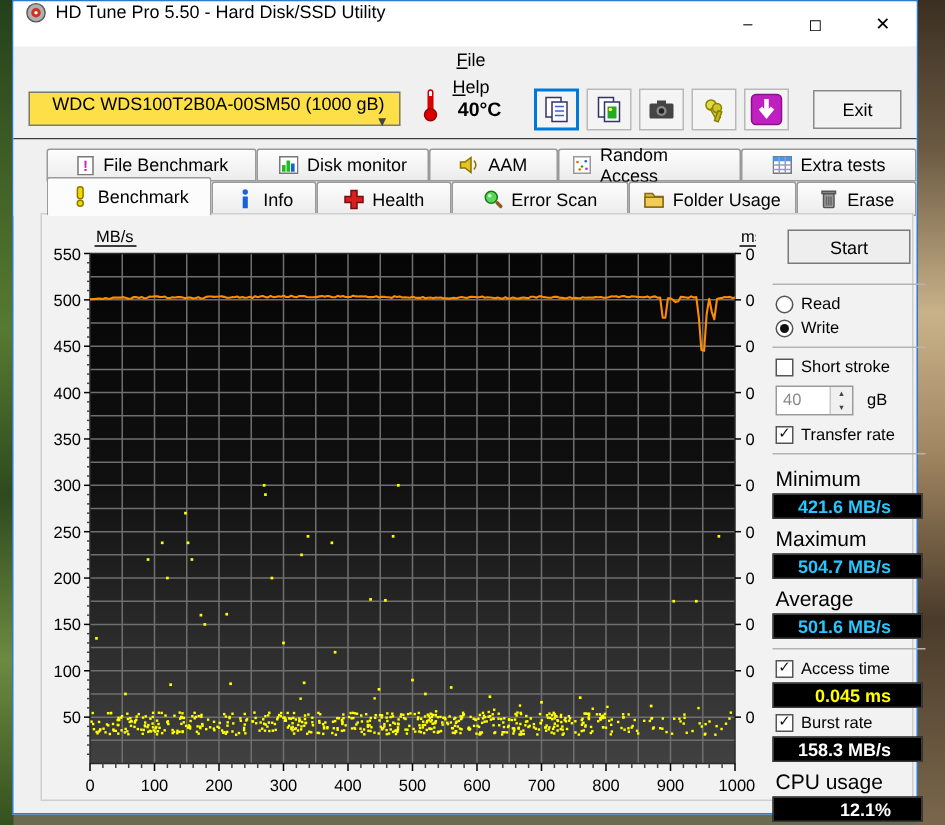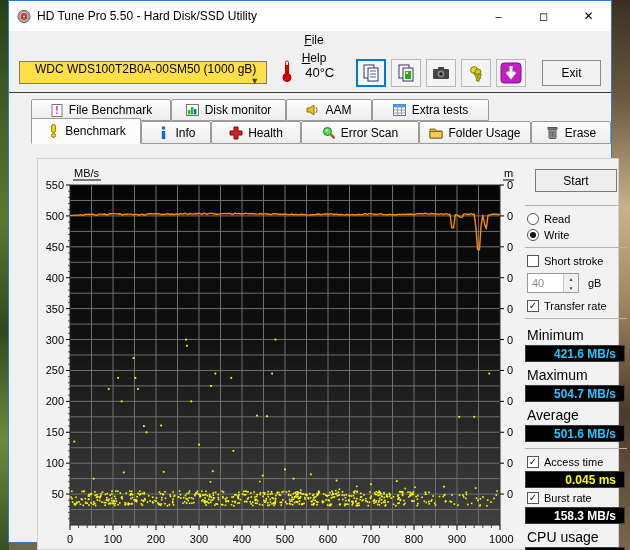--- a/index.html
+++ b/index.html
@@ -12,57 +12,57 @@
     background:linear-gradient(180deg,#24401a 0%,#3f5f26 20%,#577a31 40%,#2e4a1e 60%,#6d8a41 80%,#35511f 100%); }
   .desk-right { right:0; top:0; width:19px; height:550px;
     background:linear-gradient(180deg,#3a2f22 0%,#6b5a42 18%,#c9b28a 38%,#a08561 55%,#4a3b2a 75%,#7a674c 100%); }
   .desk-bottom { left:0; bottom:0; width:630px; height:9px;
     background:repeating-linear-gradient(90deg,#5a4a33 0 14px,#8a7354 14px 26px,#3d3medium324 26px 34px,#9c8a66 34px 46px,#4c3f2d 46px 60px); }
 
   
   .window { position:absolute; left:8px; top:0; width:604px; height:543px; z-index:1;
     background:#f0f0f0; border:1px solid #2b7bd4; }
 
-  .titlebar { height:30px; background:#ffffff; display:flex; align-items:center; padding-left:8px; }
+  .titlebar { height:30px; background:#ffffff; display:flex; align-items:flex-start; padding-left:8px; }
   .title-text { font-size:12px; color:#000; margin-left:6px; flex:1; white-space:nowrap; }
   .winbtns { display:flex; height:30px; }
   .winbtn { width:45px; height:30px; display:flex; align-items:center; justify-content:center;
     font-size:11px; color:#000; }
   .winbtn.close-btn { font-size:12px; }
 
   .menubar { height:22px; background:#f0f0f0; display:flex; align-items:center; padding-left:8px; font-size:12px;flex-direction:column; }
   .menu-item { padding:2px 8px; color:#000; }
 
   .toolbar { height:39px; display:flex; align-items:center; padding:0 10px; background:#f0f0f0; }
   .combo { width:262px; height:23px; background:#fde047; border:1px solid #7a7a7a; display:flex; align-items:center;
     font-size:12px; padding-left:5px; color:#000;flex-direction:column; }
   .combo .chev { margin-left:auto; padding-right:7px; font-size:9px; color:#444; }
   .thermo-wrap { display:flex; align-items:center; margin-left:14px; }
-  .temp-text { font-size:13px; font-weight:normal; margin-left:12px; }
+  .temp-text { font-size:13px; font-weight:bold; margin-left:12px; }
   .tbtns { display:flex; margin-left:22px; gap:5px; }
   .tbtn { width:30px; height:28px; background:#f4f4f4; border:1px solid #b8b8b8; display:flex; align-items:center; justify-content:center; }
   .tbtn.sel { border:2px solid #0078d7; }
   .exitbtn { margin-left:16px; width:62px; height:26px; background:#f2f2f2; border:1px solid #8a8a8a;
     font-size:12px; display:flex; align-items:center; justify-content:center; }
   .toolbar-sep { height:1px; background:#3c3c3c; margin:0; }
 
   
   .tabs { position:relative; padding:6px 0 0 22px; background:#f0f0f0; }
   .tabrow { display:flex; }
   .tab { display:flex; align-items:center; justify-content:center; gap:5px; font-size:12px; color:#000;
     border:1px solid #9a9a9a; border-bottom:1px solid #9a9a9a; background:linear-gradient(#fdfdfd,#ececec);
     height:22px; padding:0 8px; border-radius:2px 2px 0 0; }
   .tabrow2 { margin-top:0; }
   .tabrow2 .tab { height:23px; }
   .tab.active { background:#fcfcfc; border-bottom:1px solid #fcfcfc; height:26px; margin-top:-3px; z-index:3; position:relative; }
   .ticon { display:inline-flex; width:14px; height:14px; align-items:center; justify-content:center; flex:none; }
 
   
-  .pane { position:absolute; left:28px; top:141px; width:582px; height:392px;
-    background:#f2f2f2; border:1px solid #cfcfcf; z-index:2;margin-top:16px; }
+  .pane { position:absolute; left:18px; top:141px; width:582px; height:392px;
+    background:#f2f2f2; border:1px solid #cfcfcf; z-index:2; }
 
   .chart-wrap { position:absolute; left:4px; top:4px; width:472px; height:384px; }
   svg text { font-family:"Liberation Sans", sans-serif; }
 
   
   .side { position:absolute; left:487px; top:8px; width:102px; display:flex; flex-direction:column; font-size:11px; }
   .start-btn { width:82px; height:23px; margin:2px auto 10px auto; background:#eee;
     border:1px solid #7a7a7a; font-size:12px; display:flex; align-items:center; justify-content:center; }
   .sep { height:1px; background:#b4b4b4; margin:3px 0 6px 0; }
   .radio-row,.check-row { display:flex; align-items:center; gap:5px; margin:1px 0 3px 2px; }
@@ -70,21 +70,21 @@
   .radio.on::after { content:""; position:absolute; left:2px; top:2px; width:6px; height:6px; border-radius:50%; background:#111; }
   .checkbox { width:12px; height:12px; border:1px solid #555; background:#fff; flex:none;
     display:flex; align-items:center; justify-content:center; font-size:10px; line-height:10px; color:#111; }
   .spin-row { display:flex; align-items:center; margin:3px 0 6px 2px; gap:9px; }
   .spinner { width:52px; height:20px; border:1px solid #9a9a9a; background:#fff; display:flex; }
   .spin-val { flex:1; font-size:11px; color:#8a8a8a; display:flex; align-items:center; padding-left:4px; }
   .spin-arrows { width:15px; display:flex; flex-direction:column; border-left:1px solid #c8c8c8; }
   .spin-arrows div { flex:1; font-size:5px; color:#444; display:flex; align-items:center; justify-content:center; background:#f0f0f0; }
   .res-label { margin:2px 0 2px 2px; font-size:14px; }
   .valbox { width:100px; height:17px; background:#000; border:1px solid #3a3a3a; color:#29c5ff;
-    font-size:12px; font-weight:bold; display:flex; align-items:center; justify-content:flex-end; padding-right:8px; margin-bottom:3px;text-align:right; }
+    font-size:12px; font-weight:bold; display:flex; align-items:center; justify-content:flex-end; padding-right:20px; margin-bottom:3px;text-align:right; }
   .valbox.yellow { color:#ffff00; }
   .valbox.white { color:#fff; }
 </style>
 </head>
 <body>
 
 <div class="desk desk-left"></div>
 <div class="desk desk-right"></div>
 <div class="desk desk-bottom"></div>
 
@@ -194,20 +194,33 @@
         <span>Disk monitor</span>
       </div>
       <div class="tab" style="width:86px">
         <span class="ticon">
             <svg width="14" height="12" viewBox="0 0 14 12">
               <polygon points="1,4 4,4 8,1 8,11 4,8 1,8" fill="#e8c420" stroke="#8a7000"></polygon>
               <path d="M10 3 Q12.5 6 10 9" stroke="#8a7000" fill="none"></path>
             </svg>
           </span>
         <span>AAM</span>
+      </div>
+      <div class="tab" style="width:122px">
+        <span class="ticon">
+            <svg width="12" height="12" viewBox="0 0 12 12">
+              <rect x="0.5" y="0.5" width="11" height="11" fill="#fff" stroke="#999"></rect>
+              <circle cx="3" cy="4" r="0.9" fill="#e60"></circle>
+              <circle cx="6" cy="7" r="0.9" fill="#2a2"></circle>
+              <circle cx="8.5" cy="3.5" r="0.9" fill="#26c"></circle>
+              <circle cx="4.5" cy="9" r="0.9" fill="#e60"></circle>
+              <circle cx="9" cy="8.5" r="0.9" fill="#c2c"></circle>
+            </svg>
+          </span>
+        <span>Random Access</span>
       </div>
       <div class="tab" style="width:117px">
         <span class="ticon">
             <svg width="13" height="12" viewBox="0 0 13 12">
               <rect x="0.5" y="0.5" width="12" height="11" fill="#fff" stroke="#777"></rect>
               <rect x="0.5" y="0.5" width="12" height="3" fill="#49e"></rect>
               <line x1="4.5" y1="0.5" x2="4.5" y2="11.5" stroke="#99b"></line>
               <line x1="8.5" y1="0.5" x2="8.5" y2="11.5" stroke="#99b"></line>
               <line x1="0.5" y1="6" x2="12.5" y2="6" stroke="#99b"></line>
               <line x1="0.5" y1="9" x2="12.5" y2="9" stroke="#99b"></line>

